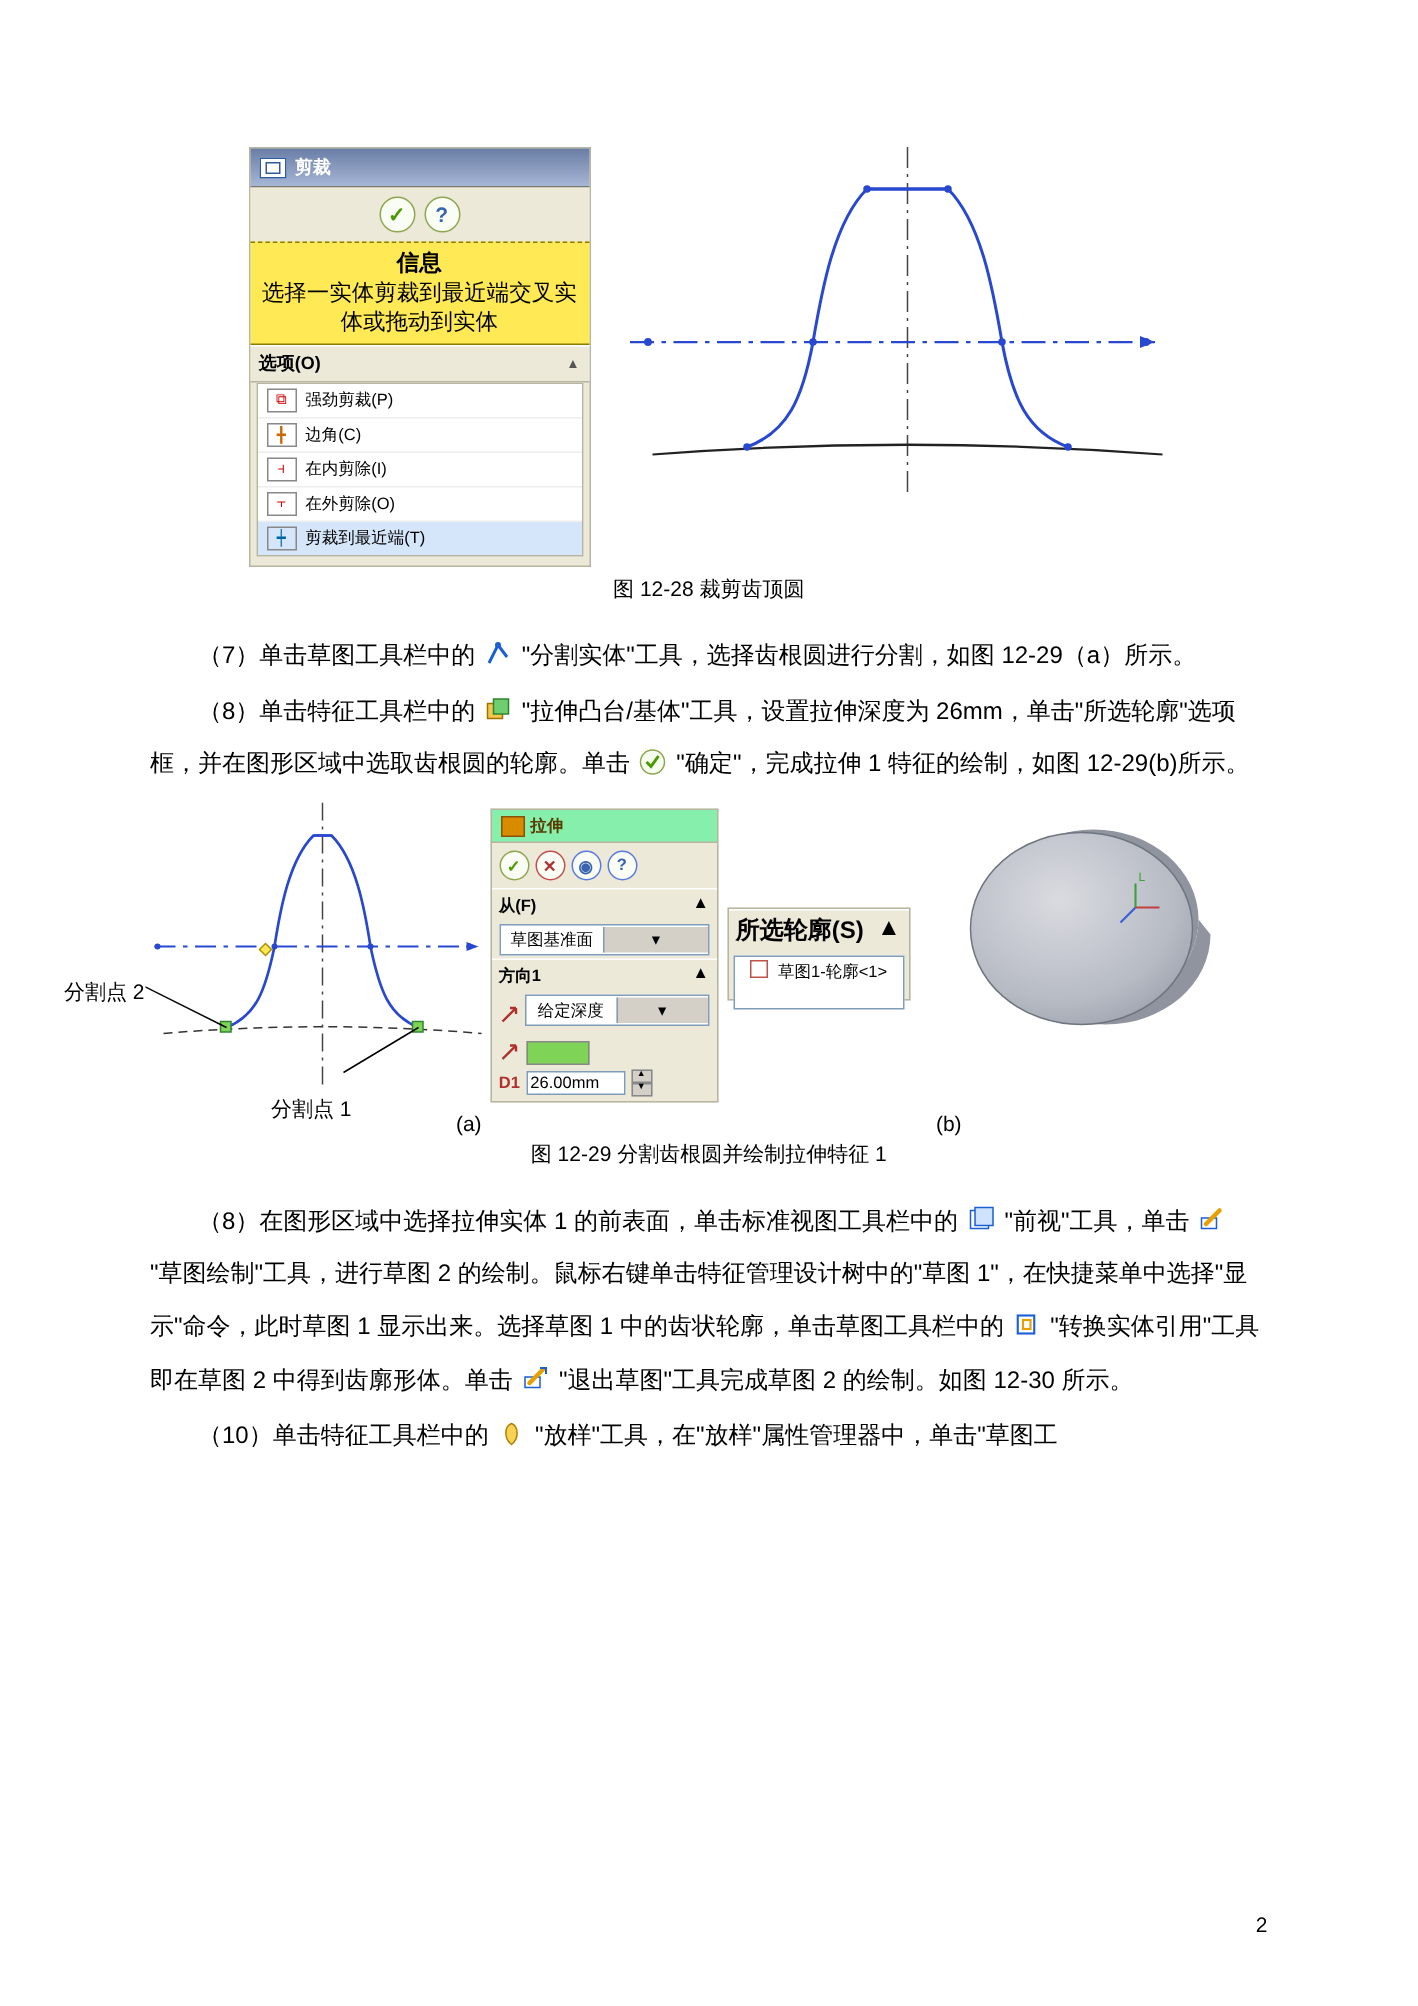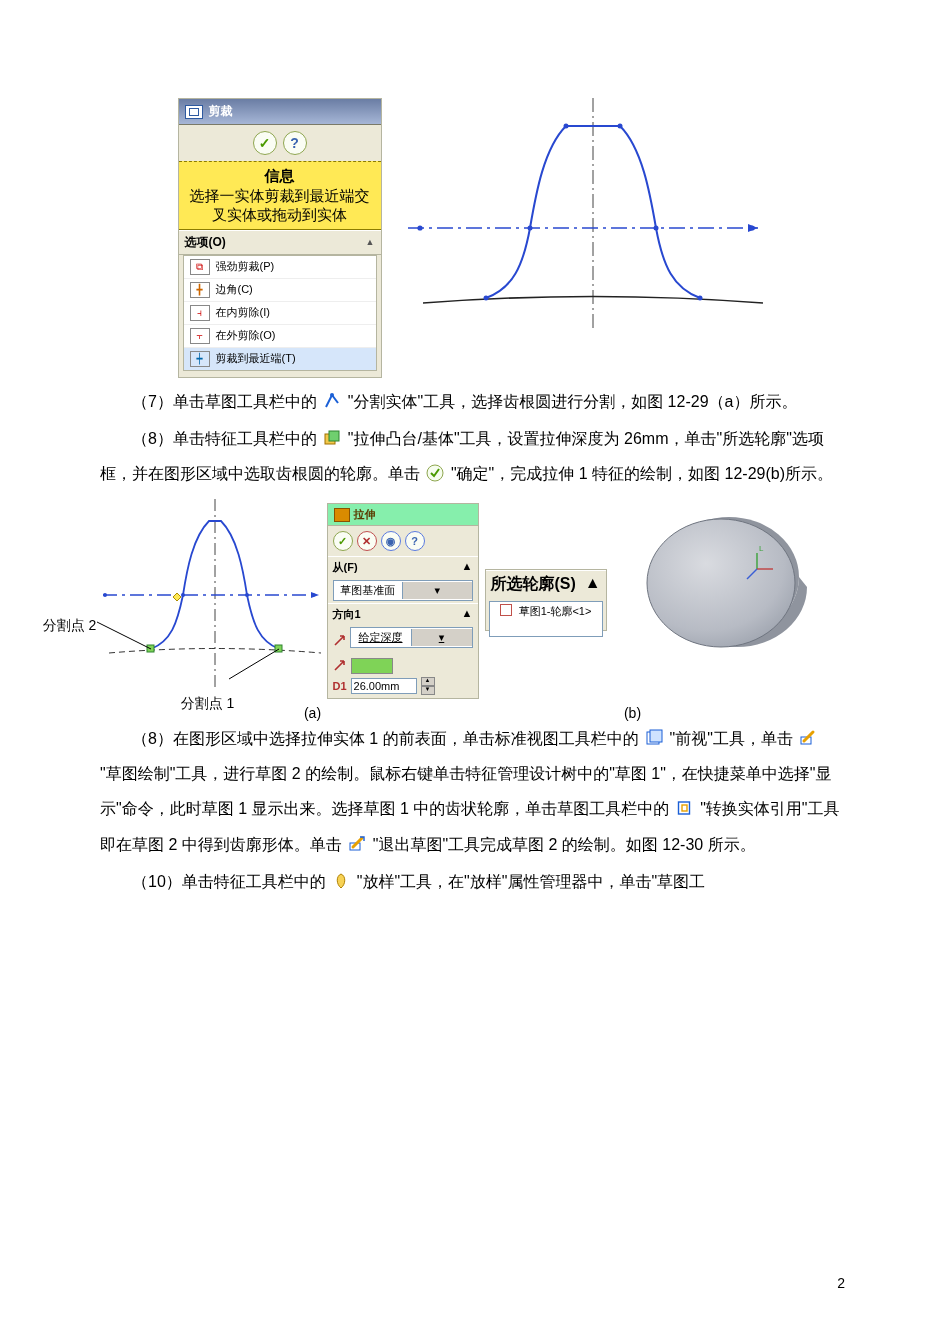--- a/index.html
+++ b/index.html
@@ -46,21 +46,21 @@
   }
 
   
   .fig28 {
     display: flex;
     justify-content: center;
     gap: 26px;
     align-items: flex-start;
   }
   .panel28 {
-    width: 204px;
+    width: 228px;
     font-size: 12px;
     background: #ece9d8;
     border: 1px solid #b5b5a0;
     box-sizing: border-box;
   }
   .title28 {
     background: linear-gradient(#6a7da4, #a6b6d6);
     color: #fff;
     font-weight: bold;
     padding: 4px 6px;
@@ -279,20 +279,21 @@
           <circle cx="212" cy="28" r="2.5"></circle>
         <circle cx="122" cy="130" r="2.5"></circle>
           <circle cx="248" cy="130" r="2.5"></circle>
         <circle cx="78" cy="200" r="2.5"></circle>
           <circle cx="292" cy="200" r="2.5"></circle>
         <circle cx="12" cy="130" r="2.6"></circle>
           <circle cx="344" cy="130" r="2.6"></circle>
       </g>
     </svg>
   </div>
+  <div class="caption">图 12-28  裁剪齿顶圆</div>
 
   <p class="para">
     <span>（7）单击草图工具栏中的</span>
     <svg class="inline-icon" viewBox="0 0 18 18">
       <path d="M3 15 L9 3" stroke="#1a5fd6" stroke-width="2" fill="none"></path>
       <path d="M9 3 L15 11" stroke="#1a5fd6" stroke-width="2" fill="none"></path>
       <circle cx="9" cy="3" r="2" fill="#1a5fd6"></circle>
     </svg>
     <span>"分割实体"工具，选择齿根圆进行分割，如图 12-29（a）所示。</span>
   </p>
@@ -361,21 +362,21 @@
         <span class="tri">▲</span>
       </div>
       <div class="dd">
         <span>草图基准面</span>
         <span class="car">▾</span>
       </div>
       <div class="hdrG">
         <span>方向1</span>
         <span class="tri">▲</span>
       </div>
-      <div class="dd" style="margin-left:22px;text-decoration:underline;">
+      <div class="dd" style="margin-left:22px;">
         <span>给定深度</span>
         <span class="car">▾</span>
       </div>
       <div class="little" style="position:relative; margin-top:-36px; height:18px;">
         <svg width="16" height="16" style="position:absolute; left:4px; top:19px;">
           <path d="M3 12 L12 3 M12 3 L8 3 M12 3 L12 7" stroke="#b03030" stroke-width="1.6" fill="none"></path>
         </svg>
       </div>
       <div class="depthrow" style="margin-top:22px;">
         <svg width="14" height="14">
@@ -424,20 +425,21 @@
         <line x1="148" y1="70" x2="164" y2="70" stroke="#c04040"></line>
         <line x1="148" y1="70" x2="138" y2="80" stroke="#3a5fd6"></line>
       </g>
       <text x="150" y="52" font-size="8" fill="#3aa23a">L</text>
     </svg>
   </div>
   <div class="sublabels">
     <span>(a)</span>
     <span>(b)</span>
   </div>
+  <div class="caption">图 12-29    分割齿根圆并绘制拉伸特征 1</div>
 
   <p class="para">
     <span>（8）在图形区域中选择拉伸实体 1 的前表面，单击标准视图工具栏中的</span>
     <svg class="inline-icon" viewBox="0 0 18 18">
       <rect x="2" y="3" width="12" height="12" fill="#fff" stroke="#1a5fd6"></rect>
       <rect x="5" y="1" width="12" height="12" fill="#cfe3ff" stroke="#1a5fd6"></rect>
     </svg>
     <span>"前视"工具，单击</span>
     <svg class="inline-icon" viewBox="0 0 18 18">
       <rect x="2" y="8" width="10" height="7" fill="#fff" stroke="#1a5fd6"></rect>

